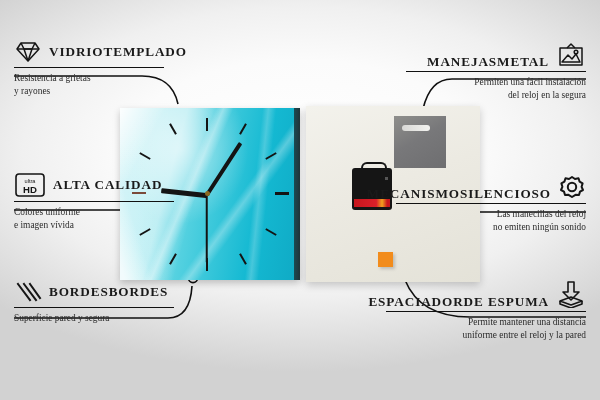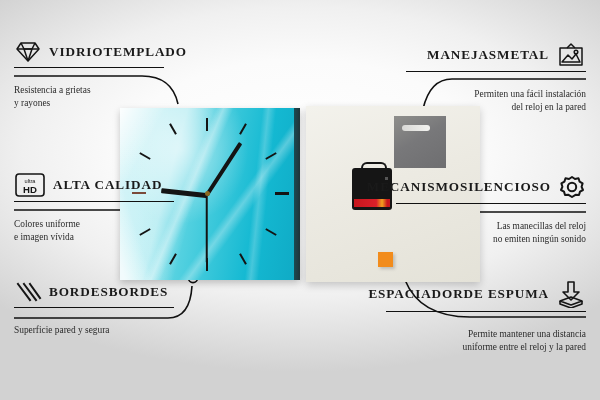--- a/index.html
+++ b/index.html
@@ -14,33 +14,33 @@
       radial-gradient(ellipse 70% 55% at 50% 38%, #ffffff 0%, #fbfbfb 42%, #f0f0f0 66%, #e2e2e2 82%, #d2d2d2 100%),
       linear-gradient(180deg,#f7f7f7 0%,#efefef 55%,#c9c9c9 100%);
   }
   
   #wires{position:absolute;left:0;top:0;width:600px;height:400px;}
 
   
   .feat{position:absolute;}
   .feat .head{display:flex;align-items:center;gap:7px;}
   .feat.left .head{justify-content:flex-start;}
-  .feat.right .head{justify-content:flex-end;}
+  .feat.right .head{justify-content:flex-end;align-items:flex-end;}
   .titles{display:flex;line-height:1.02;}
   .t1,.t2{
     font-family:"Liberation Serif", serif;
     font-weight:700;font-size:13.2px;letter-spacing:.9px;
     color:#1a1a1a;white-space:nowrap;
   }
   .feat.left .t1,.feat.left .t2{text-align:left;}
   .feat.right .t1,.feat.right .t2{text-align:right;}
   .rule{height:1.4px;background:#111;margin-top:3px;}
   .desc{
     font-family:"Liberation Serif", serif;
-    font-size:9.4px;color:#2b2b2b;line-height:1.32;margin-top:16px;
+    font-size:9.4px;color:#2b2b2b;line-height:1.32;margin-top:4px;
     white-space:pre-line;
   }
   .feat.right .desc{text-align:right;}
   .ico{flex:0 0 auto;display:block;}
 
   
   #product{position:absolute;left:120px;top:108px;width:360px;height:172px;}
   #clock{
     position:absolute;left:0;top:0;width:180px;height:172px;
     background:
@@ -210,21 +210,21 @@
         <g fill="none" stroke="#151515" stroke-width="1.5" stroke-linejoin="round">
           <path d="M11 6 L15 2 L19 6"></path>
           <rect x="4" y="6" width="22" height="17"></rect>
           <path d="M6 20 L12 13 L16 17 L20 12 L24 20 Z"></path>
           <circle cx="20" cy="10" r="1.8"></circle>
         </g>
       </svg>
     </div>
     <div class="rule"></div>
     <div class="desc">Permiten una fácil instalación
-del reloj en la pared</div>
+del reloj en la segura</div>
   </div>
 
   <div class="feat right" style="left:386px;top:280px;width:200px;">
     <div class="head">
       <div class="titles">
         <div class="t1">ESPACIADOR</div>
         <div class="t2">DE ESPUMA</div>
       </div>
       <svg class="ico" width="30" height="28" viewBox="0 0 30 28">
         <g fill="none" stroke="#151515" stroke-width="1.6" stroke-linejoin="round">

